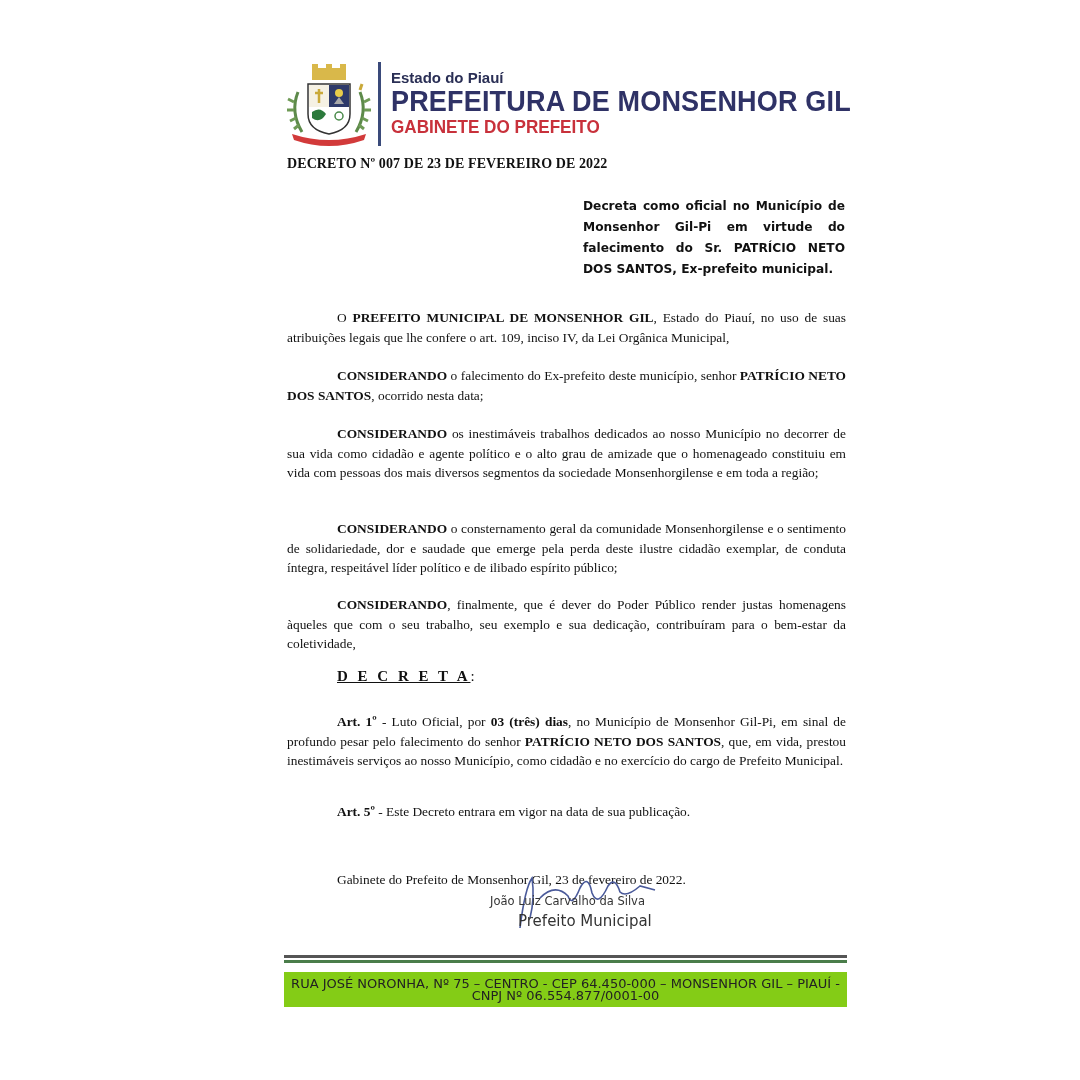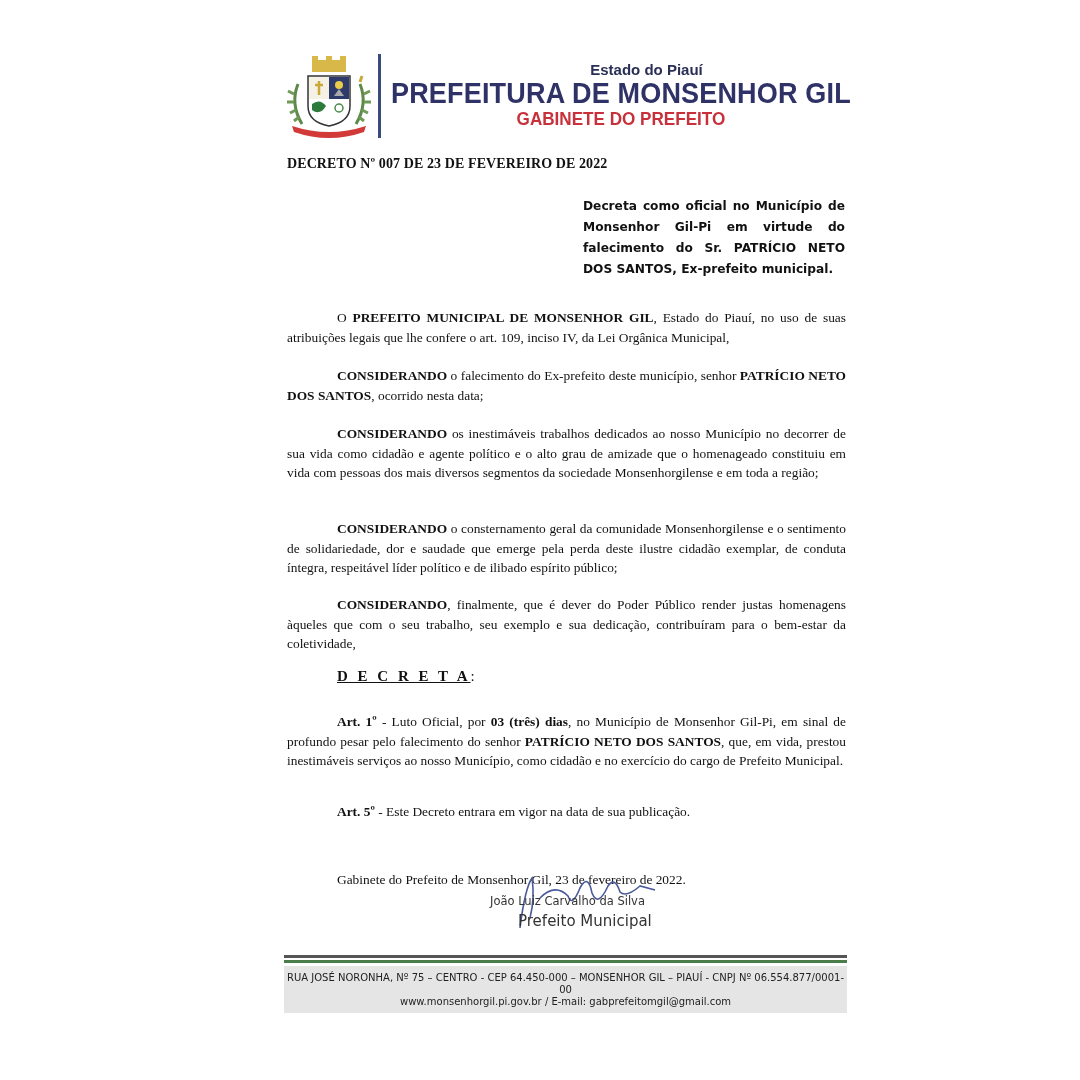--- a/index.html
+++ b/index.html
@@ -1,18 +1,18 @@
 <!DOCTYPE html>
 <html><head>
   <meta charset="utf-8">
   <style>
     html, body { margin: 0; padding: 0; background: #ffffff; }
     body { width: 1080px; height: 1080px; position: relative; overflow: hidden; font-family: "Liberation Serif", serif; color: #111; }
 
-    .header { position: absolute; left: 284px; top: 52px; height: 88px; display: flex; align-items: center; text-align: center; }
+    .header { position: absolute; left: 284px; top: 60px; height: 88px; display: flex; align-items: center; }
     .crest { width: 90px; height: 84px; position: relative; }
     .vline { width: 3px; height: 84px; background: #3a4a7a; margin-left: 4px; margin-right: 10px; }
     .htext { display: flex; flex-direction: column; }
     .h-state { font-family: "Liberation Sans", sans-serif; font-size: 15px; color: #2a2f55; font-weight: 600; line-height: 16px; }
     .h-title { font-family: "Liberation Sans", sans-serif; font-size: 30px; color: #2f3266; font-weight: 700; line-height: 30px; letter-spacing: 0.2px; transform: scaleX(0.9); transform-origin: left; white-space: nowrap; }
     .h-sub { font-family: "Liberation Sans", sans-serif; font-size: 19px; color: #c8313b; font-weight: 700; line-height: 22px; transform: scaleX(0.9); transform-origin: left; white-space: nowrap; }
 
     .decree-title { position: absolute; left: 287px; top: 156px; font-size: 14px; font-weight: 700; letter-spacing: 0.1px; }
 
     .ementa { position: absolute; left: 583px; top: 196px; width: 262px; font-family: "DejaVu Sans", sans-serif; font-weight: 700; font-size: 12.2px; line-height: 21px; text-align: justify; color: #111; }
@@ -36,21 +36,21 @@
 
     .signature { position: absolute; left: 480px; top: 868px; width: 220px; height: 70px; }
     .sig-name { position: absolute; left: 10px; top: 26px; font-family: "DejaVu Sans", sans-serif; font-size: 11.5px; color: #333; text-align: right; }
     .sig-role { position: absolute; left: 38px; top: 44px; font-family: "DejaVu Sans", sans-serif; font-size: 15px; color: #333; }
     .sig-scribble { position: absolute; left: 0; top: 0; }
 
     .footer { position: absolute; left: 284px; top: 955px; width: 563px; }
     .fline1 { height: 3px; background: #555; }
     .fline2 { height: 2px; background: #ffffff; }
     .fline3 { height: 3px; background: #4a7d4a; }
-    .fbox { background: #e5e5e5; margin-top: 3px; padding: 6px 0 5px; text-align: center; font-family: "DejaVu Sans", sans-serif; font-size: 10px; line-height: 12px; color: #222; }
+    .fbox { background: #84cc16; margin-top: 9px; padding: 6px 0 5px; text-align: center; font-family: "DejaVu Sans", sans-serif; font-size: 13px; line-height: 12px; color: #222; }
   </style>
 </head>
 <body>
 
 <div class="header">
   <div class="crest">
     <svg width="90" height="84" viewBox="0 0 90 84">
 
       <path d="M14 30 Q6 50 18 70" stroke="#5d8a4a" stroke-width="3" fill="none"></path>
       <path d="M10 40 l-6 -3 M10 48 l-7 0 M12 56 l-6 3 M15 63 l-5 4" stroke="#6e9a55" stroke-width="3"></path>
@@ -128,15 +128,14 @@
   <span class="sig-name">João Luiz Carvalho da Silva</span>
   <span class="sig-role">Prefeito Municipal</span>
 </div>
 
 <div class="footer">
   <div class="fline1"></div>
   <div class="fline2"></div>
   <div class="fline3"></div>
   <div class="fbox">
     <div>RUA JOSÉ NORONHA, Nº 75 – CENTRO - CEP 64.450-000 – MONSENHOR GIL – PIAUÍ -  CNPJ Nº 06.554.877/0001-00</div>
-    <div>www.monsenhorgil.pi.gov.br / E-mail: gabprefeitomgil@gmail.com</div>
   </div>
 </div>
 
 </body></html>

